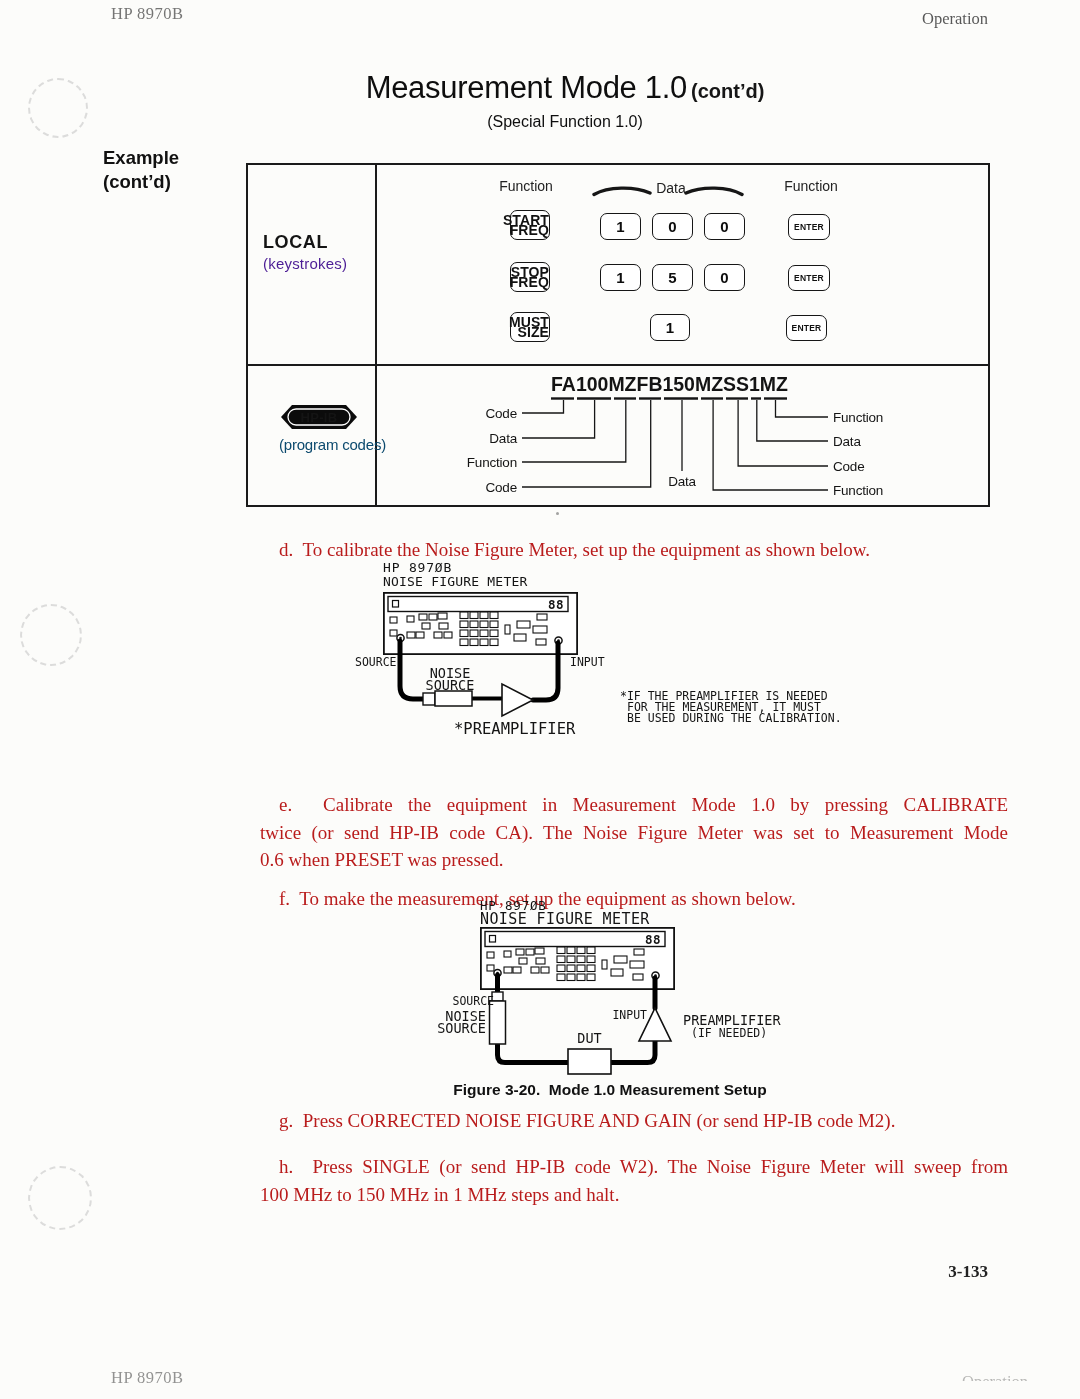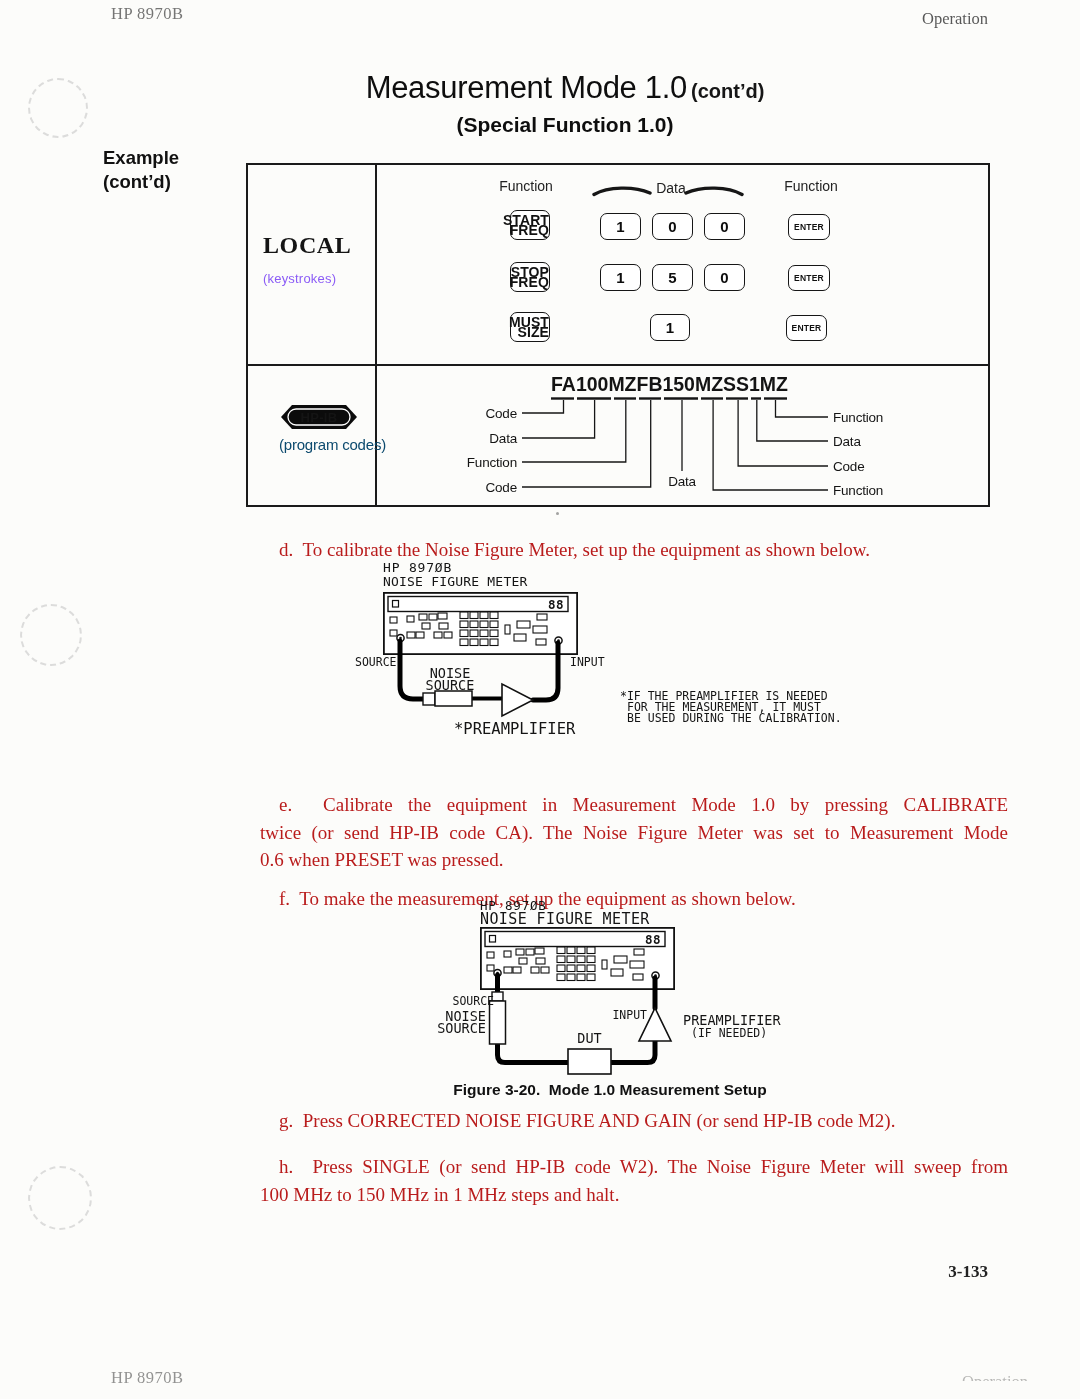--- a/index.html
+++ b/index.html
@@ -13,31 +13,31 @@
   .clip{overflow:hidden;margin-left:8px;}
   .pgnum{font-size:17px;color:#222;text-align:right;}
 
   
   .punch{position:absolute;border:2.5px dashed #cbcbcb;border-radius:50%;opacity:.65;}
 
   
   .titlewrap{left:170px;top:70px;width:790px;text-align:center;}
   .title-main{font-family:"Liberation Sans",sans-serif;font-weight:normal;font-size:31px;letter-spacing:-.3px;color:#0e0e0e;}
   .title-suffix{font-family:"Liberation Sans",sans-serif;font-weight:bold;font-size:20px;}
-  .subtitle{font-family:"Liberation Sans",sans-serif;font-weight:bold;font-size:21px;margin-top:7px;color:#0e0e0e;}
+  .subtitle{font-family:"Liberation Sans",sans-serif;font-weight:normal;font-size:16px;margin-top:7px;color:#0e0e0e;}
 
   .example-label{left:103px;top:146px;font-family:"Liberation Sans",sans-serif;font-weight:bold;font-size:18.5px;line-height:24px;color:#111;}
 
   
   .exbox{left:246px;top:163px;width:740px;height:340px;border:2.2px solid #1a1a1a;border-bottom-width:2.6px;}
   .vdiv{left:375px;top:163px;width:2px;height:342px;background:#1a1a1a;}
   .hdiv{left:246px;top:364px;width:742px;height:2px;background:#1a1a1a;}
 
-  .local1{left:263px;top:232px;font-family:Liberation Serif, serif;font-weight:600;font-size:24px;letter-spacing:.6px;color:#141414;}
-  .local2{left:263px;top:271px;font-family:"Liberation Sans",sans-serif;font-weight:500;font-size:13px;letter-spacing:.2px;color:#8b5cf6;}
+  .local1{left:263px;top:232px;font-family:Liberation Sans, sans-serif;font-weight:600;font-size:18px;letter-spacing:.6px;color:#141414;}
+  .local2{left:263px;top:255px;font-family:"Liberation Sans",sans-serif;font-weight:500;font-size:15px;letter-spacing:.2px;color:#4c1d95;}
 
   .colhdr{font-family:"Liberation Sans",sans-serif;font-size:14px;color:#222;text-align:center;}
 
   .key{position:absolute;border:1.7px solid #161616;border-radius:7px;background:#fff;
        display:flex;align-items:center;justify-content:center;box-sizing:border-box;}
   .fkey{flex-direction:column;font-family:"Liberation Sans",sans-serif;font-weight:600;font-size:14px;line-height:10px;letter-spacing:.1px;color:#111;align-items:flex-end;}
   .dkey{font-family:"Liberation Sans",sans-serif;font-weight:bold;font-size:15px;color:#0d0d0d;}
   .ekey{font-family:"Liberation Sans",sans-serif;font-weight:600;font-size:8.5px;letter-spacing:.2px;color:#111;}
 
   .hpib-label{left:250px;top:436px;width:136px;text-align:right;font-family:"Liberation Sans",sans-serif;

